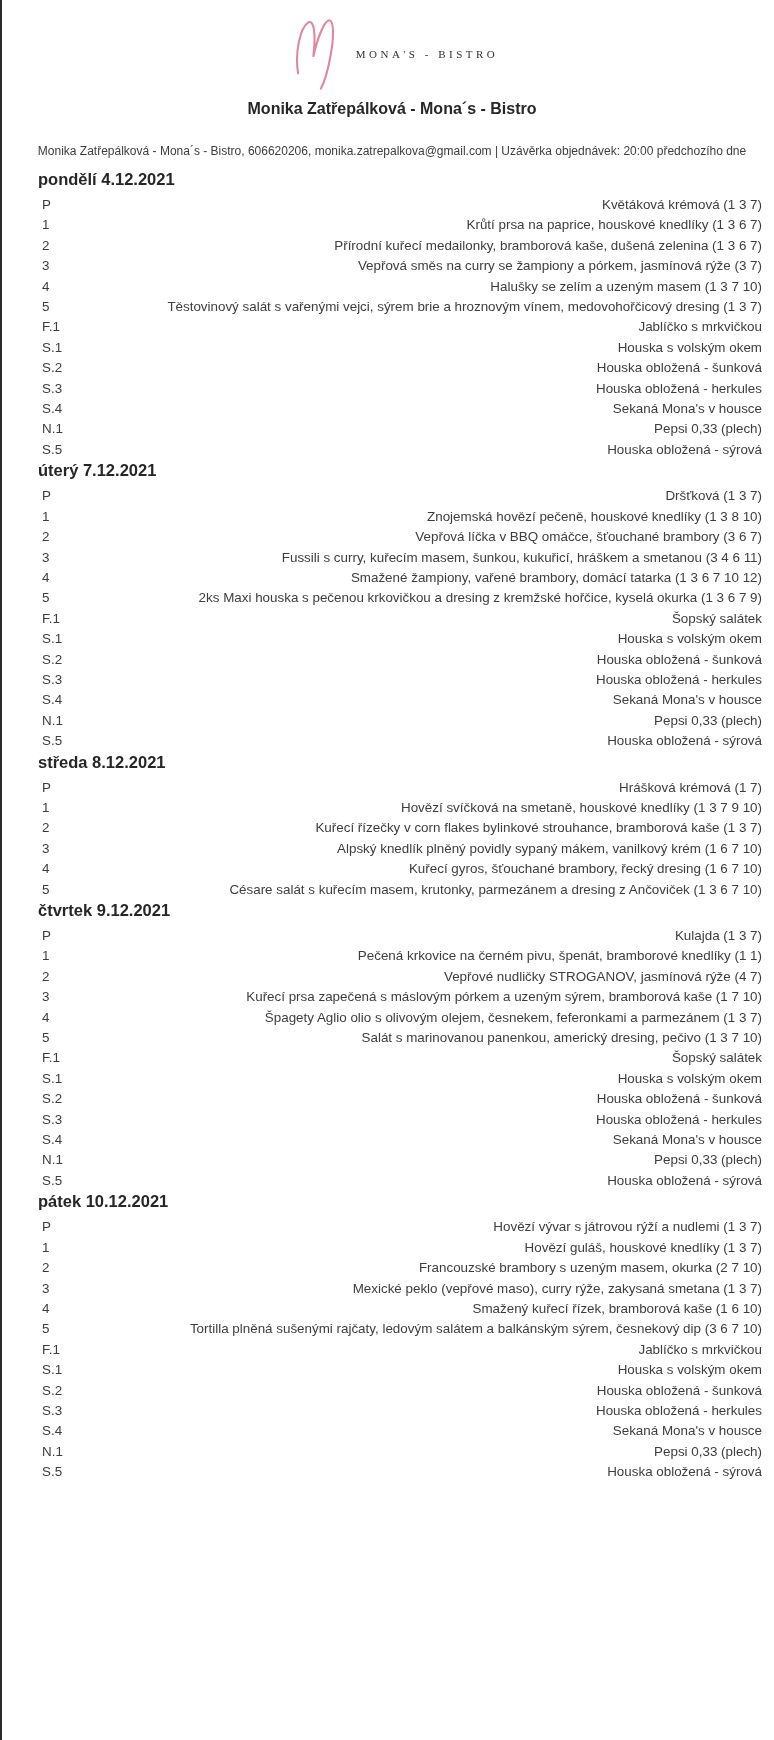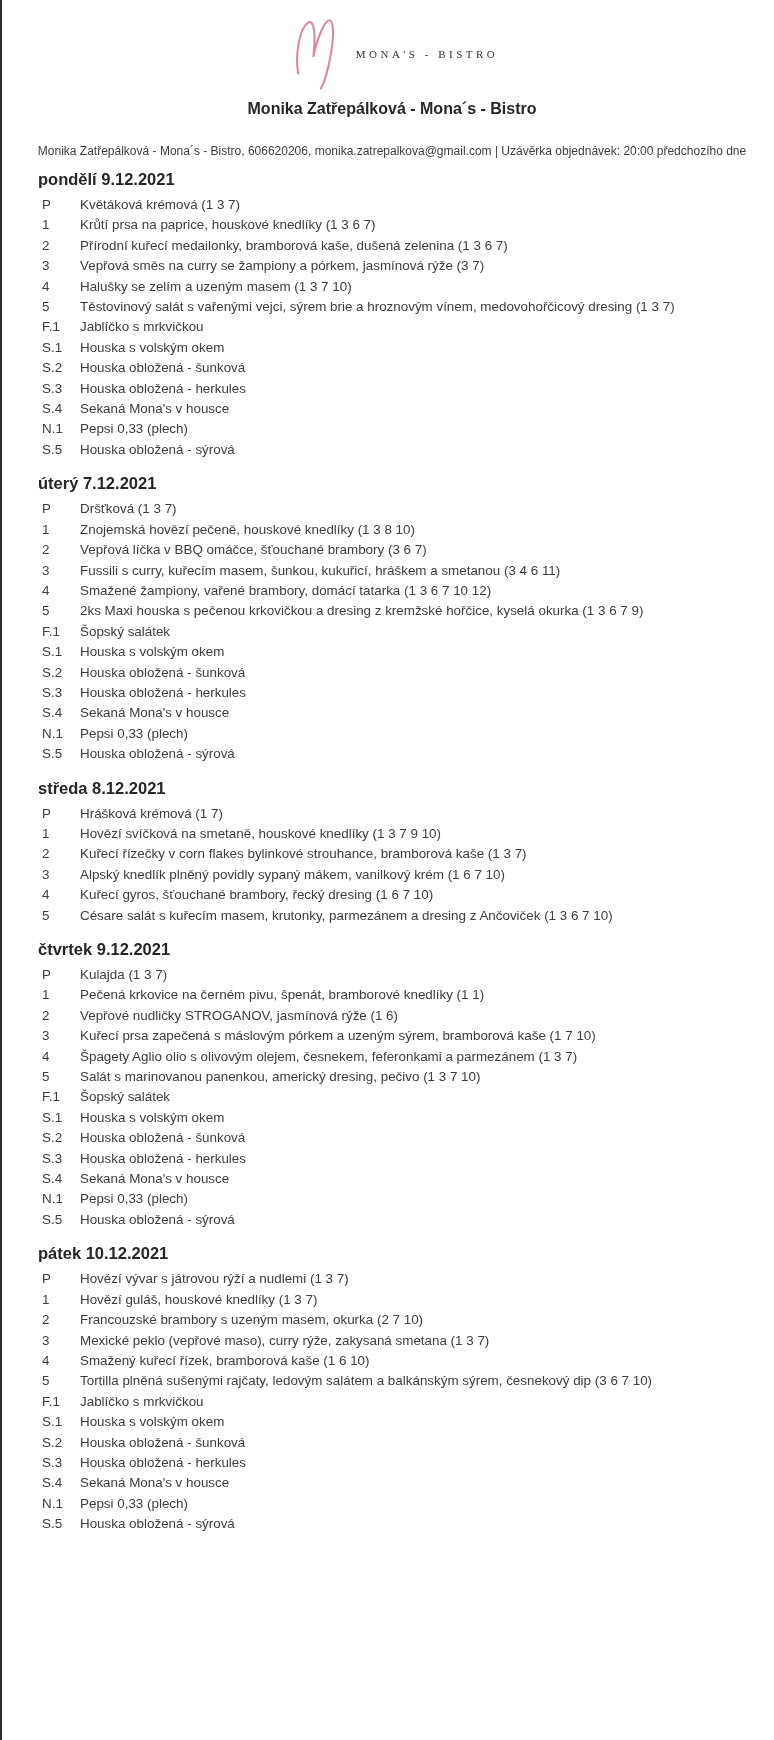--- a/index.html
+++ b/index.html
@@ -48,21 +48,21 @@
   .contact-line {
     text-align: center;
     margin-top: 24px;
     font-size: 12px;
     color: #3d3d3c;
     line-height: 16px;
   }
   
   .days { margin-top: 10px; }
   .day { margin-top: 0; }
-  .day + .day { margin-top: 13px; }
+  .day + .day { }
   .day-title {
     font-size: 16.5px;
     font-weight: bold;
     color: #262626;
     padding-left: 16px;
     line-height: 20px;
     margin-bottom: 6px;
   }
   .menu-row {
     display: flex;
@@ -73,20 +73,21 @@
   .menu-row .code {
     width: 58px;
     flex: 0 0 58px;
     padding-left: 20px;
     color: #3d3d3c;
   }
   .menu-row .desc {
     flex: 1;
     color: #3d3d3c;
     white-space: nowrap;
+    text-align: right;
   }
 </style>
 </head>
 <body>
 
 <div class="page-edge"></div>
 
 <div class="page">
 
   <header>
@@ -101,21 +102,21 @@
 
     <div class="titles">
       <div>Monika Zatřepálková - Mona´s - Bistro</div>
     </div>
 
     <div class="contact-line">Monika Zatřepálková - Mona´s - Bistro, 606620206, monika.zatrepalkova@gmail.com  |  Uzávěrka objednávek: 20:00 předchozího dne</div>
   </header>
 
   <main class="days" id="days">
       <section class="day">
-        <h2 class="day-title">pondělí 9.12.2021</h2>
+        <h2 class="day-title">pondělí 4.12.2021</h2>
         <div class="menu-row">
           <span class="code">P</span>
           <span class="desc">Květáková krémová (1 3 7)</span>
         </div>
         <div class="menu-row">
           <span class="code">1</span>
           <span class="desc">Krůtí prsa na paprice, houskové knedlíky (1 3 6 7)</span>
         </div>
         <div class="menu-row">
           <span class="code">2</span>
@@ -249,21 +250,21 @@
         <div class="menu-row">
           <span class="code">P</span>
           <span class="desc">Kulajda (1 3 7)</span>
         </div>
         <div class="menu-row">
           <span class="code">1</span>
           <span class="desc">Pečená krkovice na černém pivu, špenát, bramborové knedlíky (1 1)</span>
         </div>
         <div class="menu-row">
           <span class="code">2</span>
-          <span class="desc">Vepřové nudličky STROGANOV, jasmínová rýže (1 6)</span>
+          <span class="desc">Vepřové nudličky STROGANOV, jasmínová rýže (4 7)</span>
         </div>
         <div class="menu-row">
           <span class="code">3</span>
           <span class="desc">Kuřecí prsa zapečená s máslovým pórkem a uzeným sýrem, bramborová kaše (1 7 10)</span>
         </div>
         <div class="menu-row">
           <span class="code">4</span>
           <span class="desc">Špagety Aglio olio s olivovým olejem, česnekem, feferonkami a parmezánem (1 3 7)</span>
         </div>
         <div class="menu-row">

